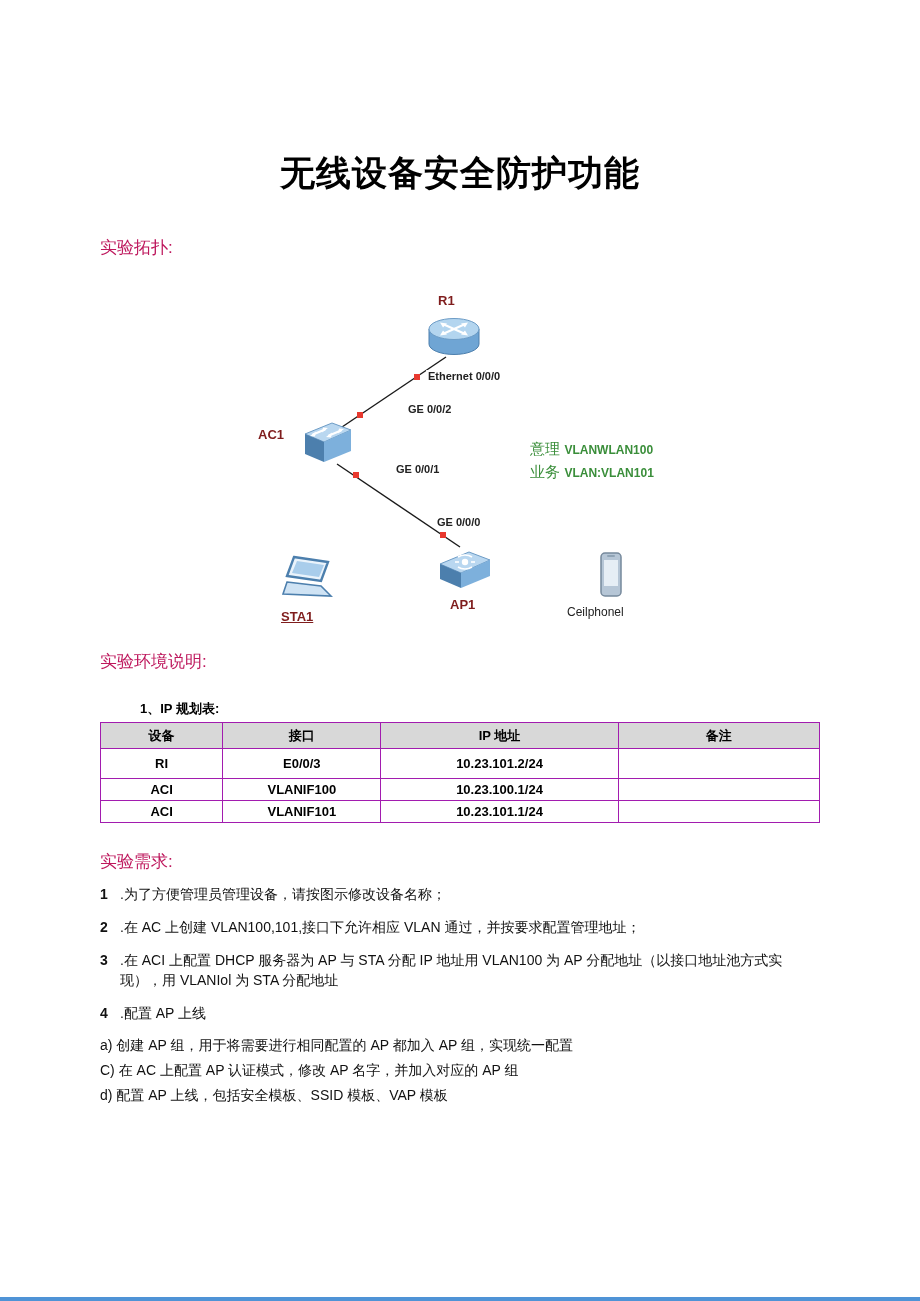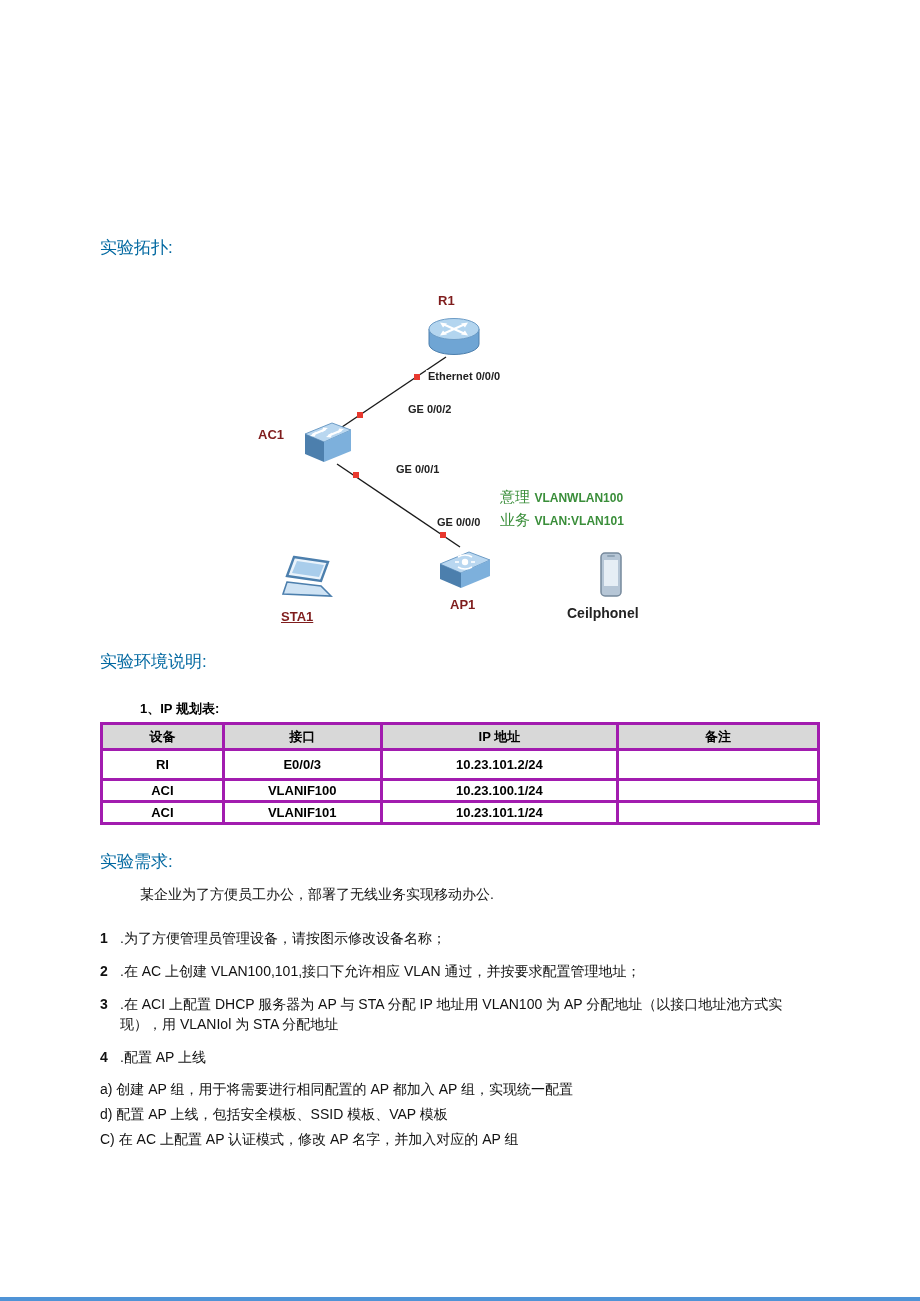--- a/index.html
+++ b/index.html
@@ -8,48 +8,48 @@
     width:920px; height:1301px;
     font-family:"Liberation Sans","DejaVu Sans",sans-serif;
     color:#1a1a1a;
   }
   .page { position:relative; width:920px; height:1301px; background:#fff; overflow:hidden; }
 
   .title {
     position:absolute; top:150px; left:0; width:100%;
     text-align:center; font-size:35px; font-weight:bold; letter-spacing:1px; color:#000;
   }
-  .section-label { position:absolute; left:100px; font-size:17px; color:#0369a1; }
+  .section-label { position:absolute; left:100px; font-size:17px; color:#be185d; }
   .lbl-topo { top:236px; }
   .lbl-env  { top:650px; }
   .lbl-req  { top:850px; }
 
   
   .diagram { position:absolute; left:80px; top:285px; width:760px; height:360px; }
   .diagram .links { position:absolute; left:0; top:0; width:760px; height:360px; }
   .node { position:absolute; }
   .dev-label { position:absolute; font-size:13px; font-weight:bold; color:#7f1d1d; white-space:nowrap; }
-  .dev-label2 { position:absolute; font-size:14px; font-weight:700; color:#222; white-space:nowrap; }
+  .dev-label2 { position:absolute; font-size:12px; font-weight:400; color:#222; white-space:nowrap; }
   .port-label {
     position:absolute; font-size:11px; font-weight:600; color:#222;
     background:rgba(255,255,255,.85); padding:0 2px; white-space:nowrap;
   }
   .note { position:absolute; color:var(--accent_green,#3a8e3a); white-space:nowrap; }
   .note-line { line-height:22px; }
   .note .cn { font-size:15px; }
   .note .en { font-size:12px; font-weight:bold; }
 
   
   .table-caption { position:absolute; left:140px; top:700px; font-size:13px; font-weight:bold; color:#000; }
   .ip-table {
     position:absolute; left:100px; top:722px; width:720px;
     border-collapse:collapse; table-layout:fixed;
   }
   .ip-table th, .ip-table td {
-    border:3px solid #a21caf; text-align:center;
+    border:1px solid #a21caf; text-align:center;
     font-size:13px; font-weight:bold; color:#000; padding:2px 4px;
   }
   .ip-table th { background:var(--table_header_bg,#d8d8d8); height:26px; }
   .ip-table tr.row-tall td { height:30px; }
   .ip-table tbody td { height:22px; }
 
   
   .req { position:absolute; left:100px; top:884px; width:745px; font-size:14px; line-height:20px; color:#111; }
   .req b { font-weight:normal; }
   .req-intro { margin-left:40px; margin-bottom:24px; }
@@ -62,20 +62,21 @@
   .page-bottom-border {
     position:absolute; left:0; bottom:0; width:100%; height:4px;
     background:var(--page_border_blue,#4f93d6);
   }
 </style>
 </head>
 <body>
 
 <div class="page">
 
+  <h1 class="title">无线设备安全防护功能</h1>
 
   <div class="section-label lbl-topo">实验拓扑:</div>
 
   <div class="diagram">
 
     <svg class="links" viewBox="0 0 760 360">
       <line x1="366" y1="72" x2="262" y2="142" stroke="#1a1a1a" stroke-width="1.4"></line>
       <line x1="257" y1="179" x2="380" y2="262" stroke="#1a1a1a" stroke-width="1.4"></line>
       <g style="fill:var(--link_red,#e8392f)">
         <rect x="334" y="89" width="6" height="6"></rect>
@@ -123,21 +124,21 @@
           <polygon points="26,11 20,15.5 21,10.5"></polygon>
           <polygon points="24,20 30,15.5 29,20.5"></polygon>
           <polygon points="42,12 36,16.5 37,11.5"></polygon>
         </g>
       </svg>
     </div>
 
     <div class="port-label" style="left:314px; top:178px;">GE 0/0/1</div>
     <div class="port-label" style="left:355px; top:231px;">GE 0/0/0</div>
 
-    <div class="note" style="left:420px; top:153px;margin-top:48px;">
+    <div class="note" style="left:450px; top:153px;">
       <div class="note-line">
         <span class="cn">意理</span>
         <span class="en">VLANWLAN100</span>
       </div>
       <div class="note-line">
         <span class="cn">业务</span>
         <span class="en">VLAN:VLAN101</span>
       </div>
     </div>
 
@@ -214,40 +215,39 @@
         <td>VLANIF101</td>
         <td>10.23.101.1/24</td>
         <td></td>
       </tr>
     </tbody>
   </table>
 
   <div class="section-label lbl-req">实验需求:</div>
 
   <div class="req">
-    <div class="req-intro"><span>某企业为了方便员工办公，部署了无线业务实现移动办公.</span></div>
 
     <div class="req-item">
       <span class="num">1</span>
       <span class="txt"><span>.为了方便管理员管理设备，请按图示修改设备名称；</span></span>
     </div>
     <div class="req-item">
       <span class="num">2</span>
       <span class="txt"><span>.在 </span><b>AC</b><span> 上创建 </span><b>VLAN100,101,</b><span>接口下允许相应 </span><b>VLAN</b><span> 通过，并按要求配置管理地址；</span></span>
     </div>
     <div class="req-item">
       <span class="num">3</span>
       <span class="txt"><span>.在 </span><b>ACI</b><span> 上配置 </span><b>DHCP</b><span> 服务器为 </span><b>AP</b><span> 与 </span><b>STA</b><span> 分配 </span><b>IP</b><span> 地址用 </span><b>VLAN100</b><span> 为 </span><b>AP</b><span> 分配地址（以接口地址池方式实现），用 </span><b>VLANIol</b><span> 为 </span><b>STA</b><span> 分配地址</span></span>
     </div>
     <div class="req-item">
       <span class="num">4</span>
       <span class="txt"><span>.配置 </span><b>AP</b><span> 上线</span></span>
     </div>
 
     <div class="sub-list">
       <div class="sub-item"><b>a)</b><span> 创建 </span><b>AP</b><span> 组，用于将需要进行相同配置的 </span><b>AP</b><span> 都加入 </span><b>AP</b><span> 组，实现统一配置</span></div>
+      <div class="sub-item"><b>C)</b><span> 在 </span><b>AC</b><span> 上配置 </span><b>AP</b><span> 认证模式，修改 </span><b>AP</b><span> 名字，并加入对应的 </span><b>AP</b><span> 组</span></div>
       <div class="sub-item"><b>d)</b><span> 配置 </span><b>AP</b><span> 上线，包括安全模板、</span><b>SSID</b><span> 模板、</span><b>VAP</b><span> 模板</span></div>
-      <div class="sub-item"><b>C)</b><span> 在 </span><b>AC</b><span> 上配置 </span><b>AP</b><span> 认证模式，修改 </span><b>AP</b><span> 名字，并加入对应的 </span><b>AP</b><span> 组</span></div>
     </div>
   </div>
 
   <div class="page-bottom-border"></div>
 </div>
 
 </body></html>

